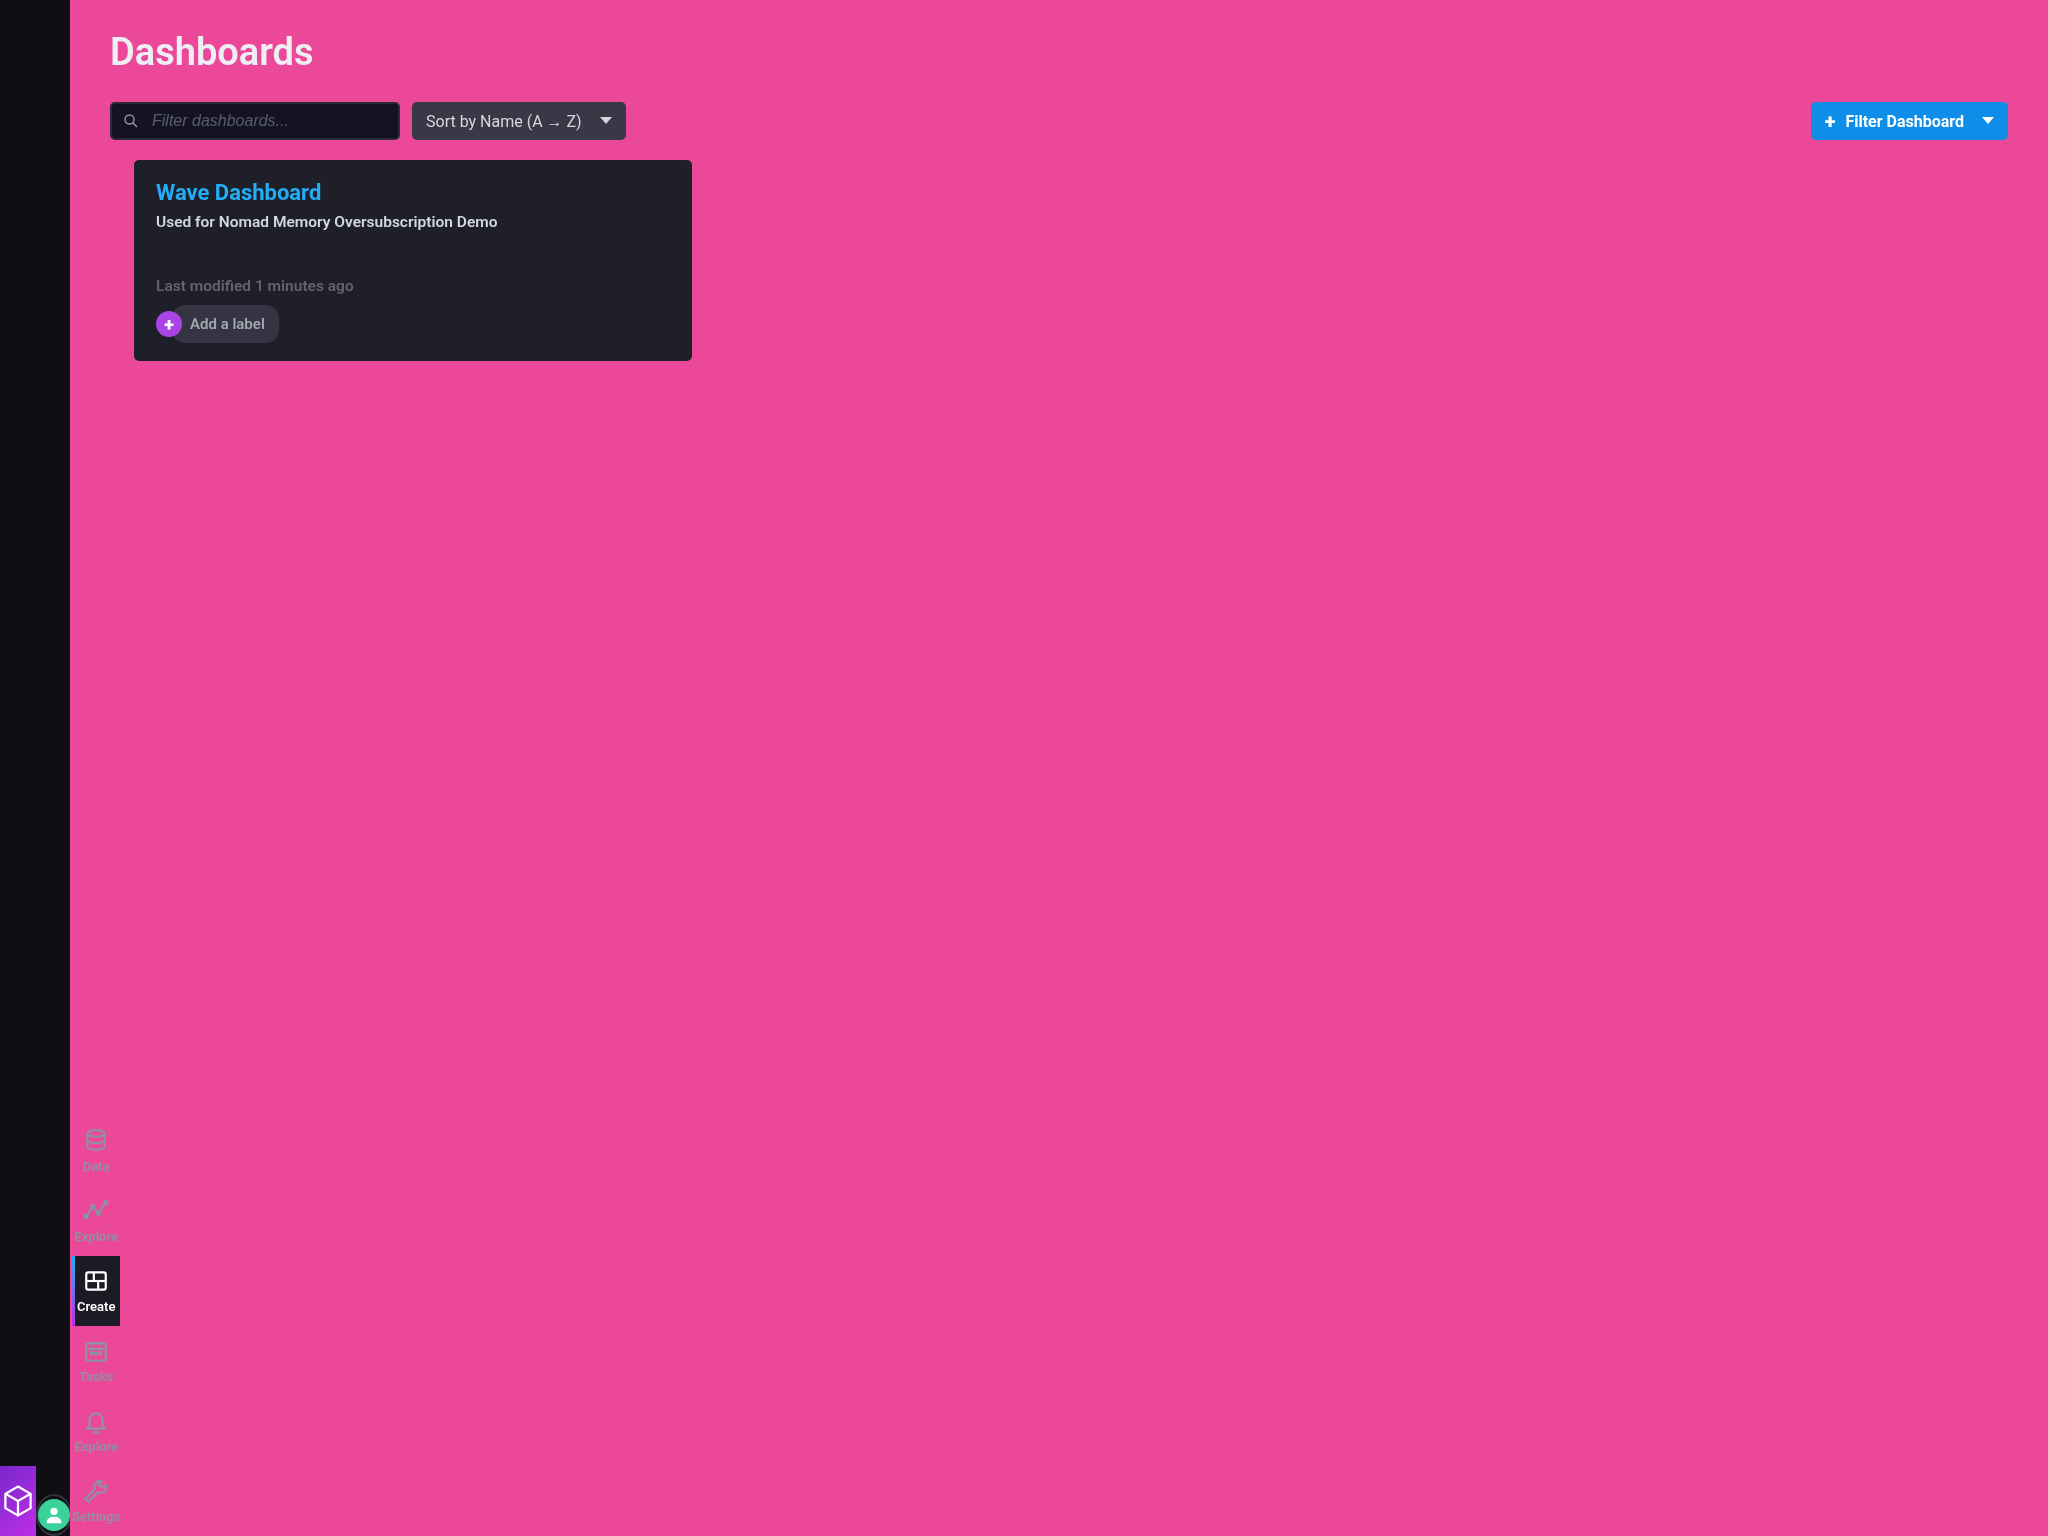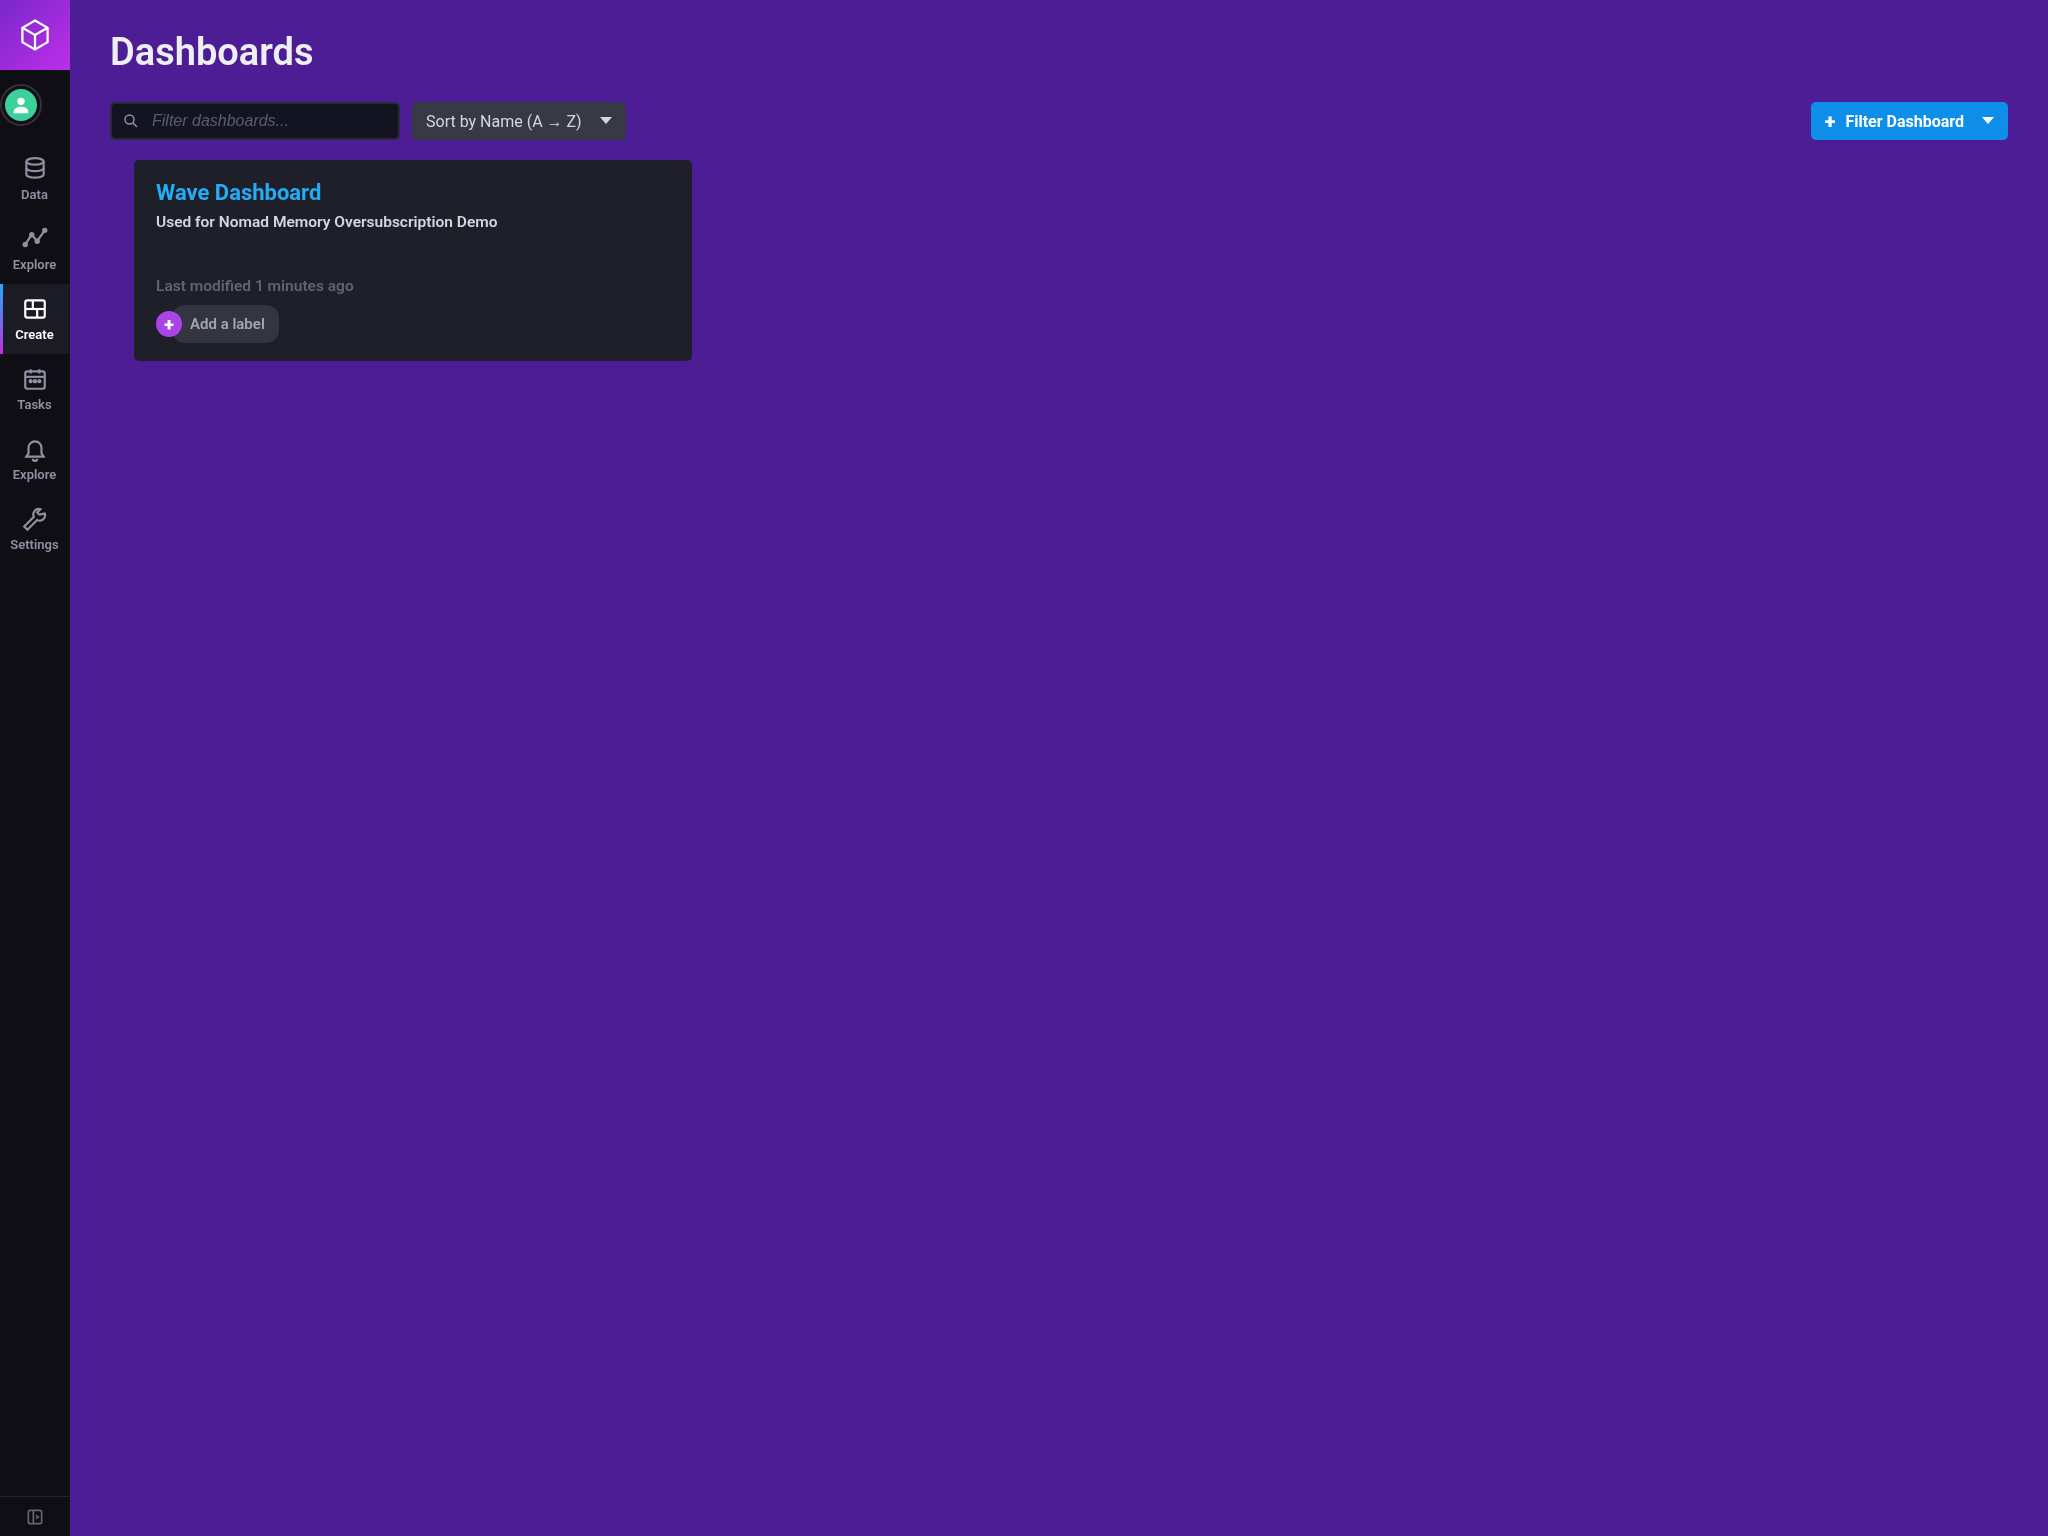--- a/index.html
+++ b/index.html
@@ -10,22 +10,22 @@
     color: #d9e0e8;
     display: flex;
     overflow: hidden;
   }
 
   
   .sidebar {
     width: 70px;
     background: #0f0e15;
     display: flex;
-    flex-direction: column;
-    align-items: flex-start;
+    flex-direction: row;
+    align-items: flex-end;
     border-right: 1px solid rgba(255,255,255,0.02);
   }
   .logo {
     width: 70px;
     height: 70px;
     background: linear-gradient(135deg, #7928ca 0%, #be2eea 100%);
     display: flex;
     align-items: center;
     justify-content: center;
   }
@@ -91,21 +91,21 @@
     display: flex;
     align-items: center;
     justify-content: center;
   }
   .sidebar-footer svg { width: 20px; height: 20px; stroke:#646571; fill:none; stroke-width:2; }
 
   
   .main {
     flex: 1;
     padding: 30px 40px;
-    background: #4c1d95;
+    background: #ec4899;
     overflow: auto;
   }
   .page-title {
     font-size: 38px;
     font-weight: 600;
     color: #eeeff2;
     margin-bottom: 28px;
   }
   .toolbar {
     display: flex;

